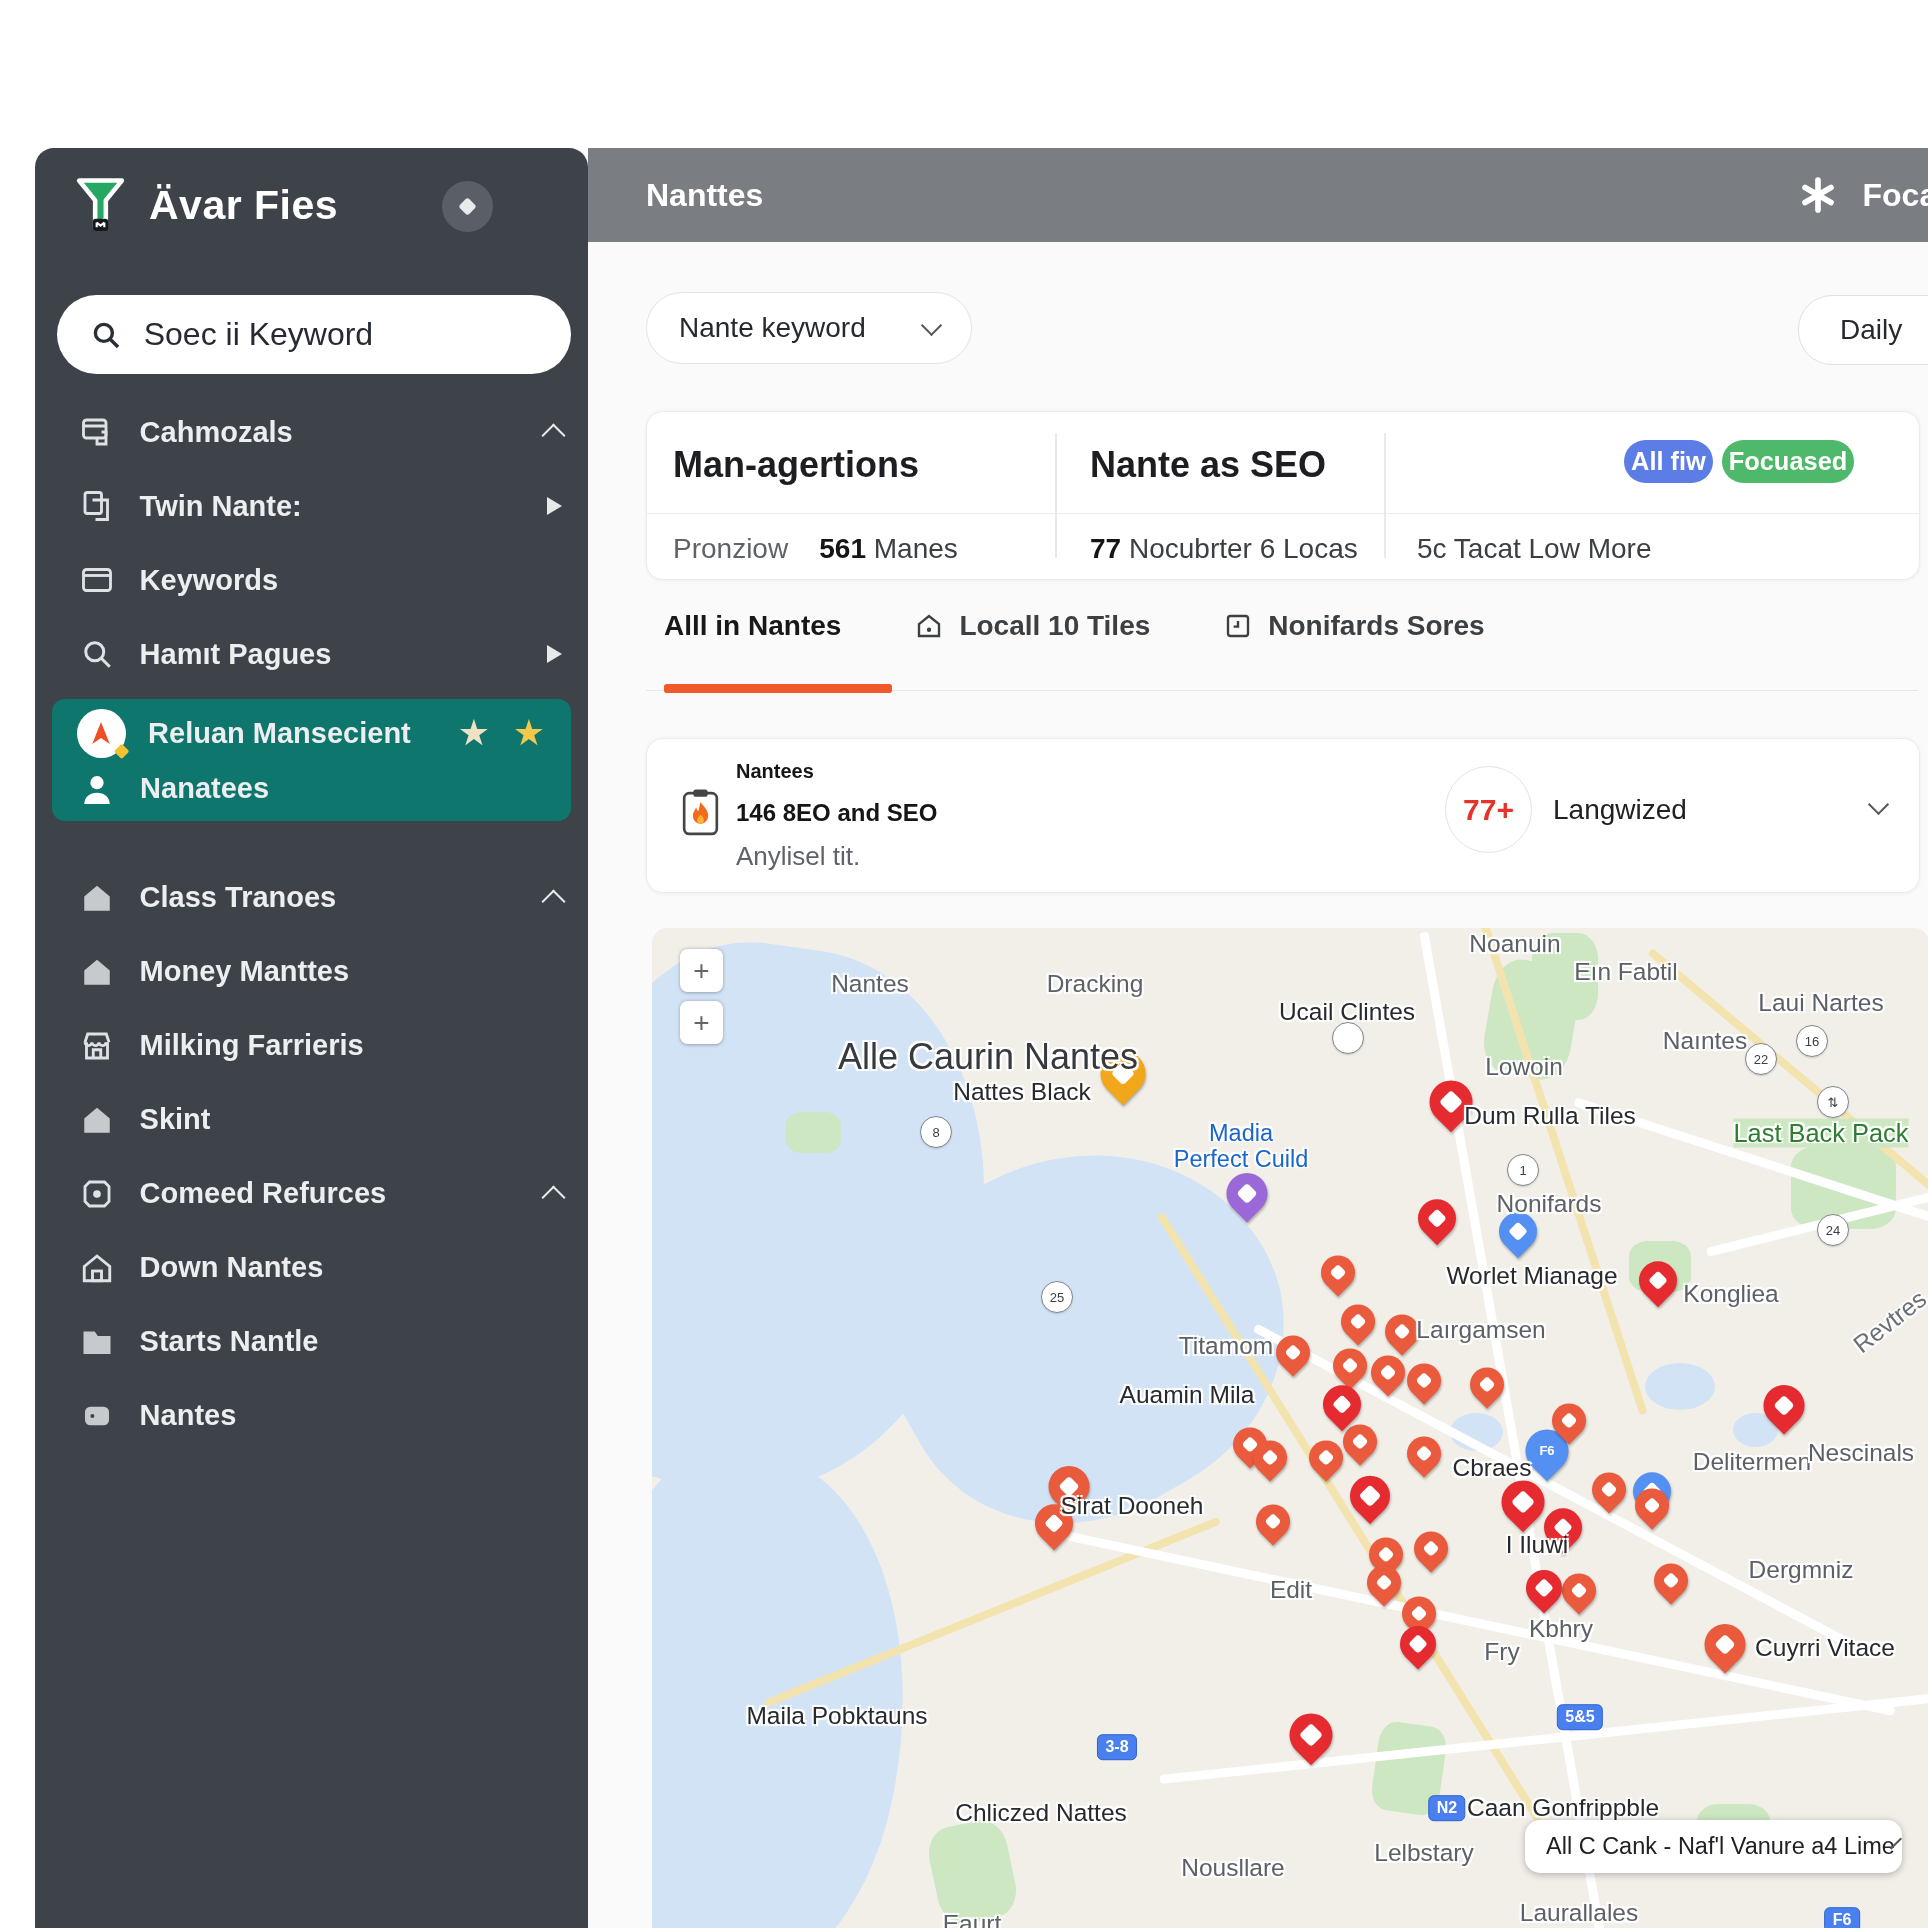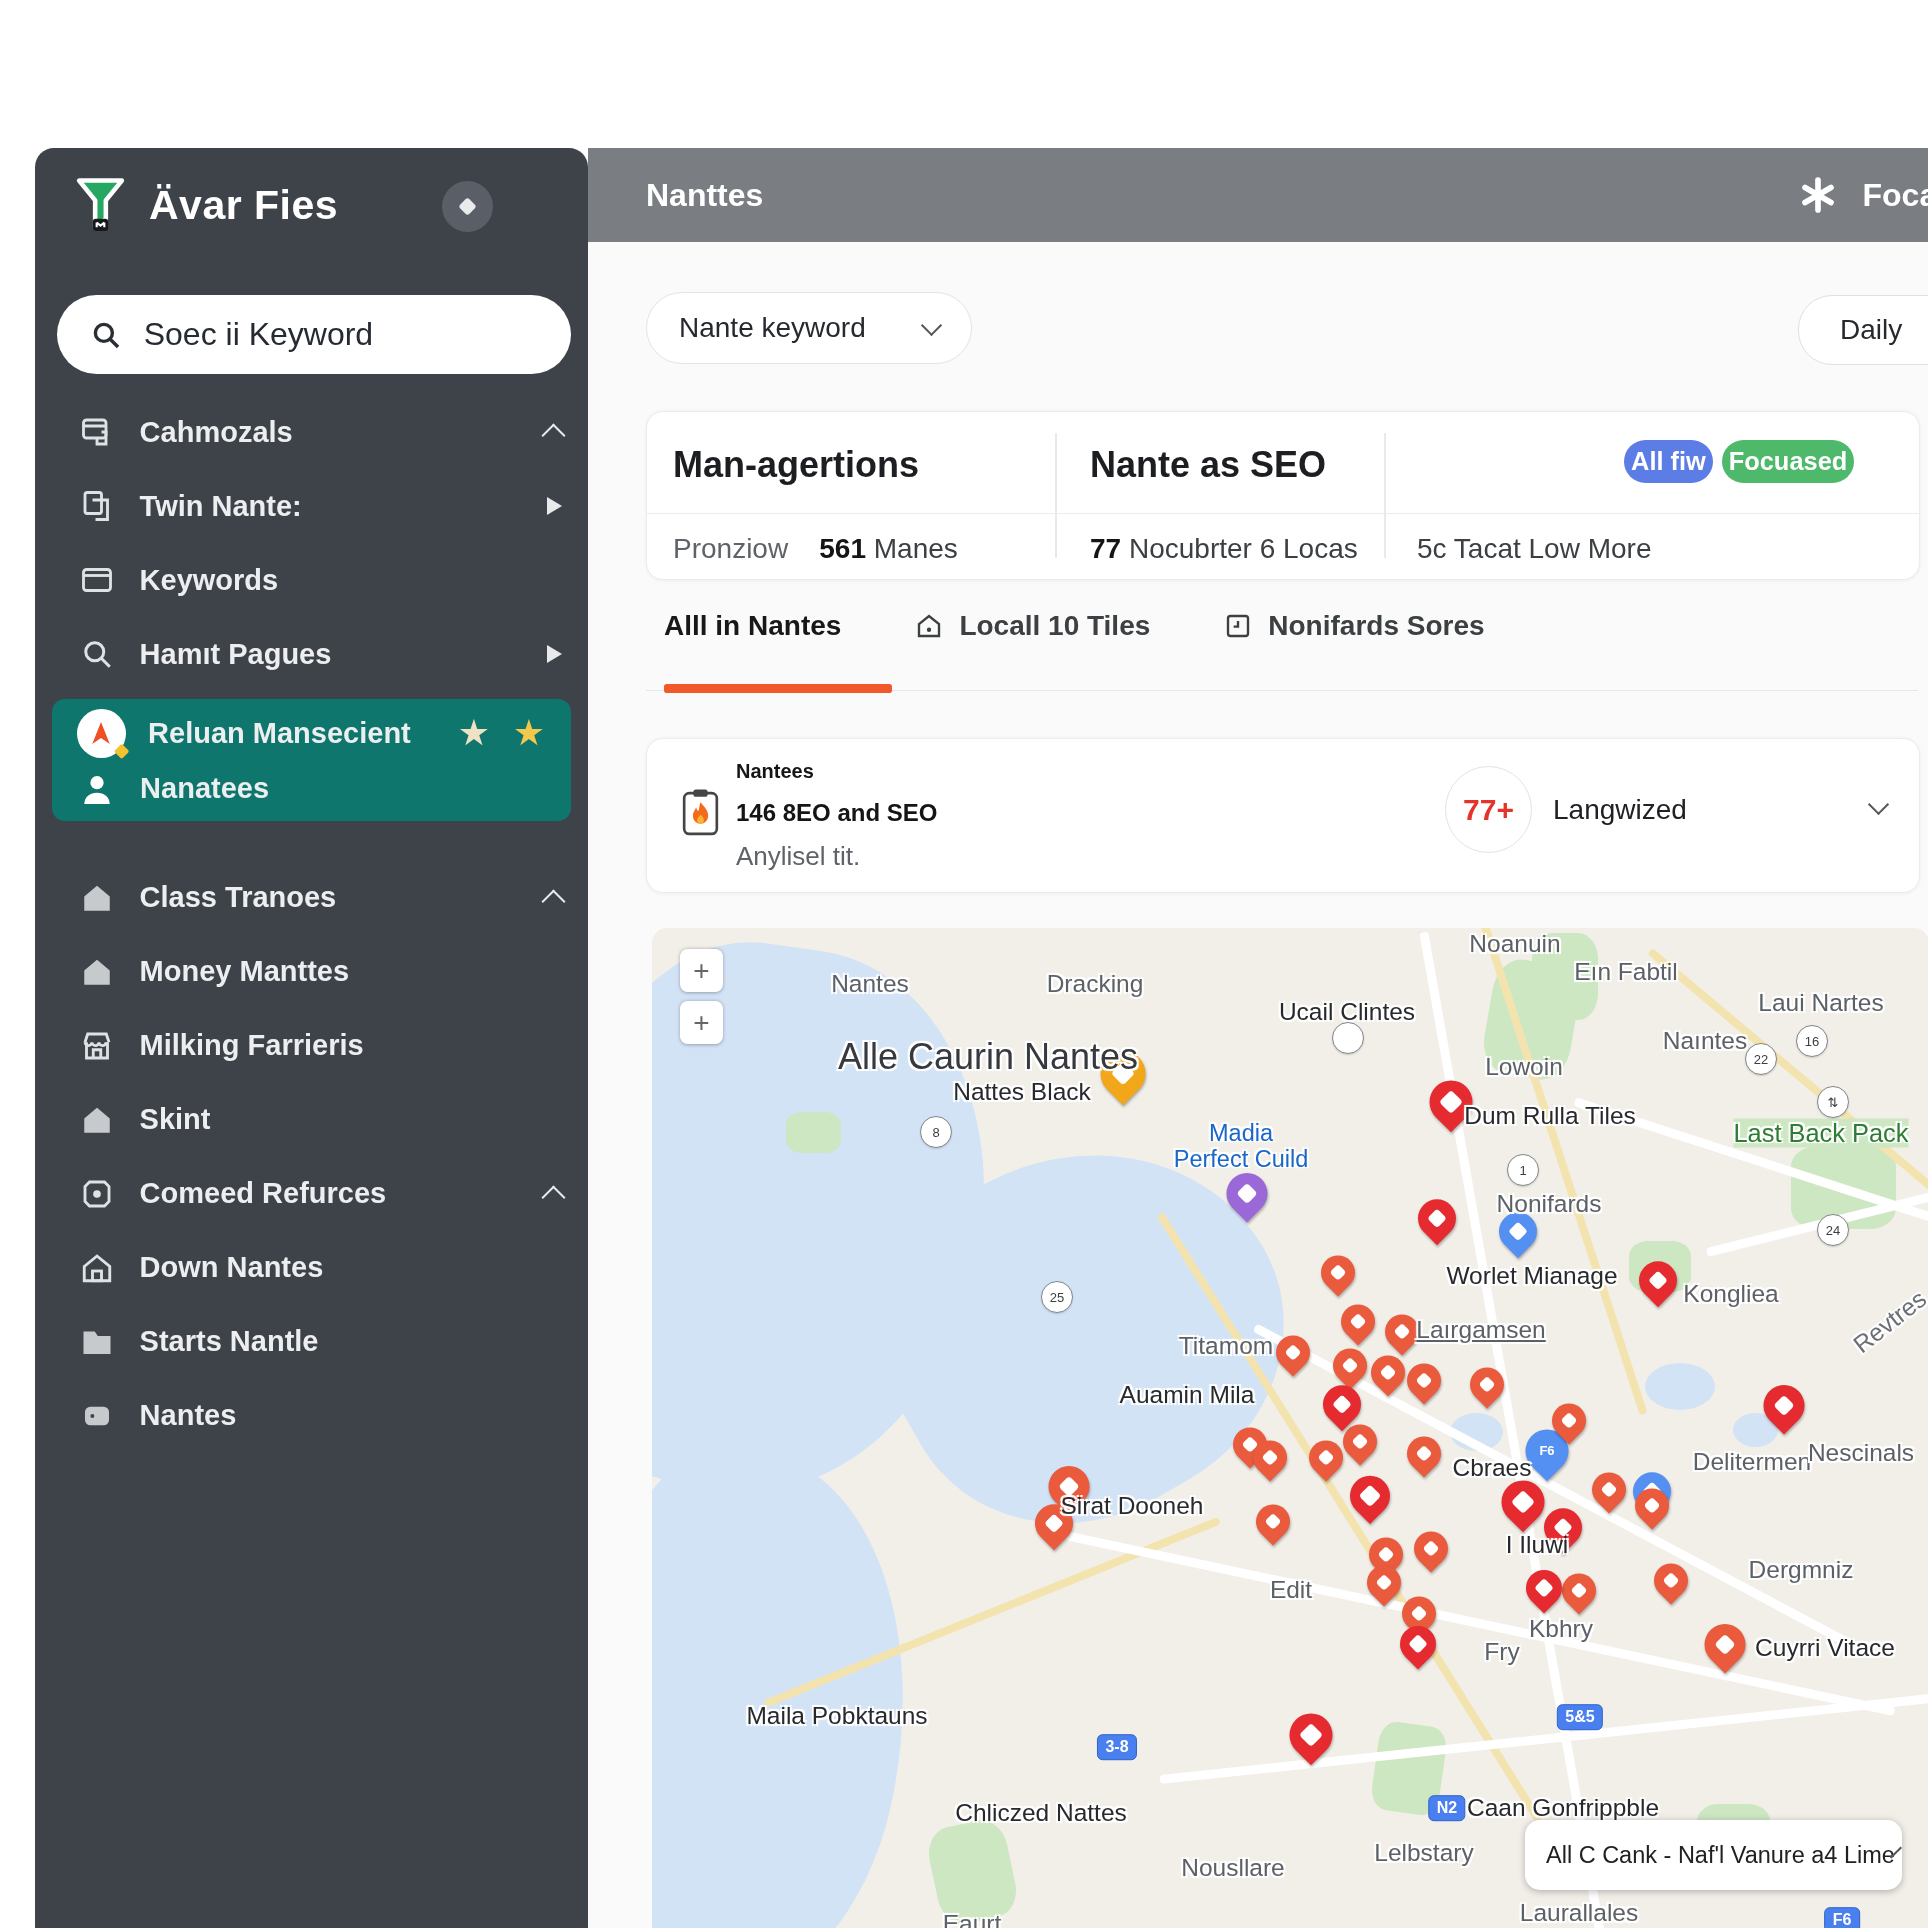--- a/index.html
+++ b/index.html
@@ -101,21 +101,21 @@
           color:#fff;font-size:16px;font-weight:bold;border-radius:5.6px;padding:2.8px 7.5px;}
   .pin{position:absolute;transform:translate(-50%,-78%);}
   .pin-shape{border-radius:50% 50% 50% 0;transform:rotate(-45deg);position:relative;
              box-shadow:-0.9px 1.9px 2.8px rgba(0,0,0,.3);}
   .pin-dot{position:absolute;inset:0;margin:auto;width:38%;height:38%;background:#fff;border-radius:3.8px;}
   .pin-txt{position:absolute;inset:0;display:flex;align-items:center;justify-content:center;
            transform:rotate(45deg);color:#fff;font-size:13px;font-weight:bold;}
   .zoomctl{position:absolute;left:28px;width:43px;height:43px;background:#fff;border-radius:7.5px;
            box-shadow:0 0.9px 3.8px rgba(0,0,0,.3);display:flex;align-items:center;justify-content:center;
            font-size:28px;color:#666;z-index:5;}
-  .map-dd{position:absolute;left:873px;top:892px;width:377px;height:70px;background:#fff;border-radius:15px;
+  .map-dd{position:absolute;left:873px;top:892px;width:377px;height:53px;background:#fff;border-radius:15px;
           box-shadow:0 1.9px 7.5px rgba(0,0,0,.25);display:flex;align-items:center;justify-content:space-between;
           padding:0 21px;box-sizing:border-box;z-index:5;}
   .map-dd span{font-size:23.5px;color:#202124;white-space:nowrap;}
   svg{display:block;}
 </style>
 </head>
 <body>
 
 <aside class="sidebar">
   <div class="logo-row">
@@ -617,21 +617,21 @@
       <div class="mlabel area" style="left: 872px; top: 139px; z-index: 4;">Lowoin</div>
       <div class="mlabel big" style="left: 336px; top: 129px; z-index: 4;">Alle Caurin Nantes</div>
       <div class="mlabel poi" style="left: 370px; top: 164px; z-index: 4;">Nattes Black</div>
       <div class="mlabel blue" style="left: 589px; top: 205px; z-index: 4;">Madia</div>
       <div class="mlabel blue" style="left: 589px; top: 231px; z-index: 4;">Perfect Cuild</div>
       <div class="mlabel poi" style="left: 898px; top: 188px; z-index: 4;">Dum Rulla Tiles</div>
       <div class="mlabel green" style="left: 1169px; top: 205px; z-index: 4;">Last Back Pack</div>
       <div class="mlabel area" style="left: 897px; top: 276px; z-index: 4;">Nonifards</div>
       <div class="mlabel poi" style="left: 880px; top: 348px; z-index: 4;">Worlet Mianage</div>
       <div class="mlabel area" style="left: 1079px; top: 366px; z-index: 4;">Kongliea</div>
-      <div class="mlabel area" style="left: 829px; top: 402px; z-index: 4; text-decoration: underline;">Laırgamsen</div>
+      <div class="mlabel area" style="left: 829px; top: 402px; z-index: 4;">Laırgamsen</div>
       <div class="mlabel rot" style="left: 1238px; top: 394px; z-index: 4;">Revtres</div>
       <div class="mlabel area" style="left: 574px; top: 418px; z-index: 4;">Titamom</div>
       <div class="mlabel poi" style="left: 535px; top: 467px; z-index: 4;">Auamin Mila</div>
       <div class="mlabel poi" style="left: 840px; top: 540px; z-index: 4;">Cbraes</div>
       <div class="mlabel area" style="left: 1100px; top: 534px; z-index: 4;">Delitermen</div>
       <div class="mlabel area" style="left: 1209px; top: 525px; z-index: 4;">Nescinals</div>
       <div class="mlabel poi" style="left: 480px; top: 578px; z-index: 4;">Sirat Dooneh</div>
       <div class="mlabel poi" style="left: 885px; top: 617px; z-index: 4;">I Iluwi</div>
       <div class="mlabel area" style="left: 639px; top: 662px; z-index: 4;">Edit</div>
       <div class="mlabel area" style="left: 1149px; top: 642px; z-index: 4;">Dergmniz</div>

